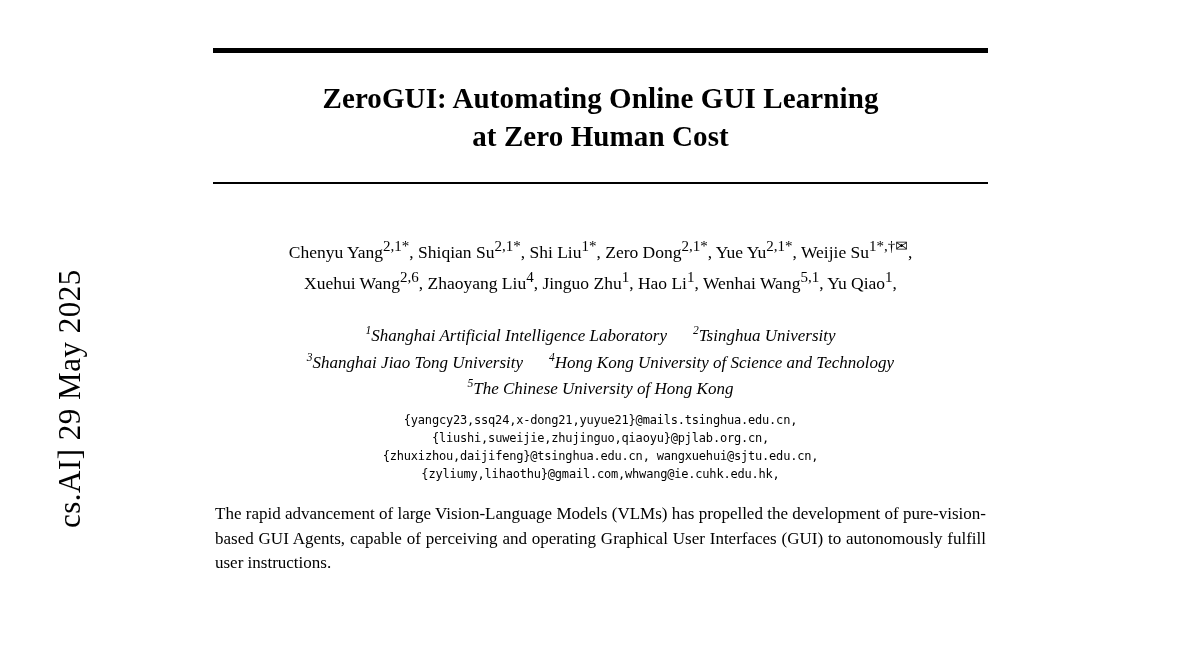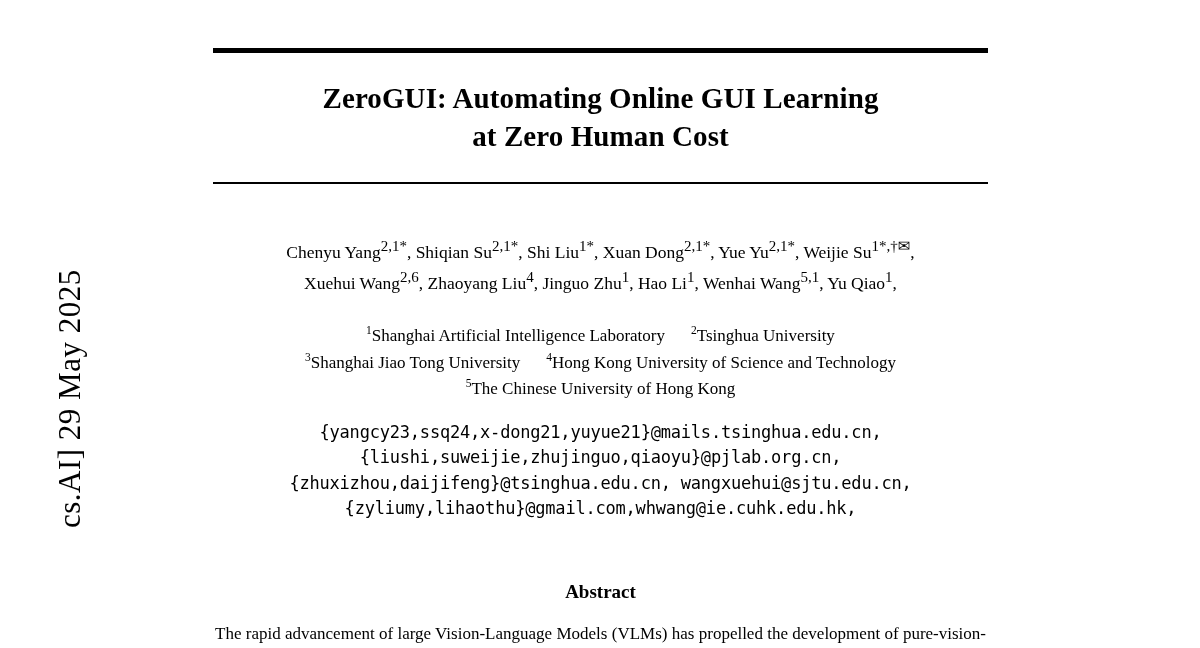--- a/index.html
+++ b/index.html
@@ -78,29 +78,29 @@
   }
   .authors sup { font-size: 15px; vertical-align: super; }
 
   .affils {
     text-align: center;
     font-size: 17px;
     line-height: 1.45;
     margin-top: 26px;
   }
   .affils sup { font-size: 11.5px; vertical-align: super; }
-  .affil-row { display: block; }
+  .affil-row { display: block; font-style: italic; }
   .affil-gap { display: inline-block; width: 26px; }
 
   .emails {
     text-align: center;
     font-family: "DejaVu Sans Mono", monospace;
-    font-size: 17px;
+    font-size: 12px;
     line-height: 1.48;
-    margin-top: 19px;
+    margin-top: 11px;
     letter-spacing: -0.2px;
   }
   .emails .erow { display: block; }
 
   .abstract-head {
     text-align: center;
     font-size: 19px;
     font-weight: bold;
     margin-top: 60px;
   }
@@ -126,36 +126,35 @@
   <div class="rule-top"></div>
 
   <div class="title">
     <span>ZeroGUI: Automating Online GUI Learning</span>
     <span class="line2">at Zero Human Cost</span>
   </div>
 
   <div class="rule-bottom"></div>
 
   <div class="authors">
-    <span class="arow"><span>Chenyu Yang</span><sup>2,1*</sup>, <span>Shiqian Su</span><sup>2,1*</sup>, <span>Shi Liu</span><sup>1*</sup>, <span>Xuan Dong</span><sup>2,1*</sup>, <span>Yue Yu</span><sup>2,1*</sup>, <span>Weijie Su</span><sup>1*,†✉</sup>, </span><br>
+    <span class="arow"><span>Chenyu Yang</span><sup>2,1*</sup>, <span>Shiqian Su</span><sup>2,1*</sup>, <span>Shi Liu</span><sup>1*</sup>, <span>Zero Dong</span><sup>2,1*</sup>, <span>Yue Yu</span><sup>2,1*</sup>, <span>Weijie Su</span><sup>1*,†✉</sup>, </span><br>
     <span class="arow"><span>Xuehui Wang</span><sup>2,6</sup>, <span>Zhaoyang Liu</span><sup>4</sup>, <span>Jinguo Zhu</span><sup>1</sup>, <span>Hao Li</span><sup>1</sup>, <span>Wenhai Wang</span><sup>5,1</sup>, <span>Yu Qiao</span><sup>1</sup>, </span><br>
   </div>
 
   <div class="affils">
       <span class="affil-row"><sup>1</sup><span>Shanghai Artificial Intelligence Laboratory</span><span class="affil-gap"></span><sup>2</sup><span>Tsinghua University</span></span>
       <span class="affil-row"><sup>3</sup><span>Shanghai Jiao Tong University</span><span class="affil-gap"></span><sup>4</sup><span>Hong Kong University of Science and Technology</span></span>
       <span class="affil-row"><sup>5</sup><span>The Chinese University of Hong Kong</span></span>
     </div>
 
   <div class="emails">
       <span class="erow">{yangcy23,ssq24,x-dong21,yuyue21}@mails.tsinghua.edu.cn,</span>
       <span class="erow">{liushi,suweijie,zhujinguo,qiaoyu}@pjlab.org.cn,</span>
       <span class="erow">{zhuxizhou,daijifeng}@tsinghua.edu.cn,   wangxuehui@sjtu.edu.cn,</span>
       <span class="erow">{zyliumy,lihaothu}@gmail.com,whwang@ie.cuhk.edu.hk,</span>
     </div>
 
-  <div class="abstract-head">Abstract</div>
 
   <div class="abstract-body">
     <p>The rapid advancement of large Vision-Language Models (VLMs) has propelled the development of pure-vision-based GUI Agents, capable of perceiving and operating Graphical User Interfaces (GUI) to autonomously fulfill user instructions.</p>
   </div>
 
 </div>
 
 </body></html>

